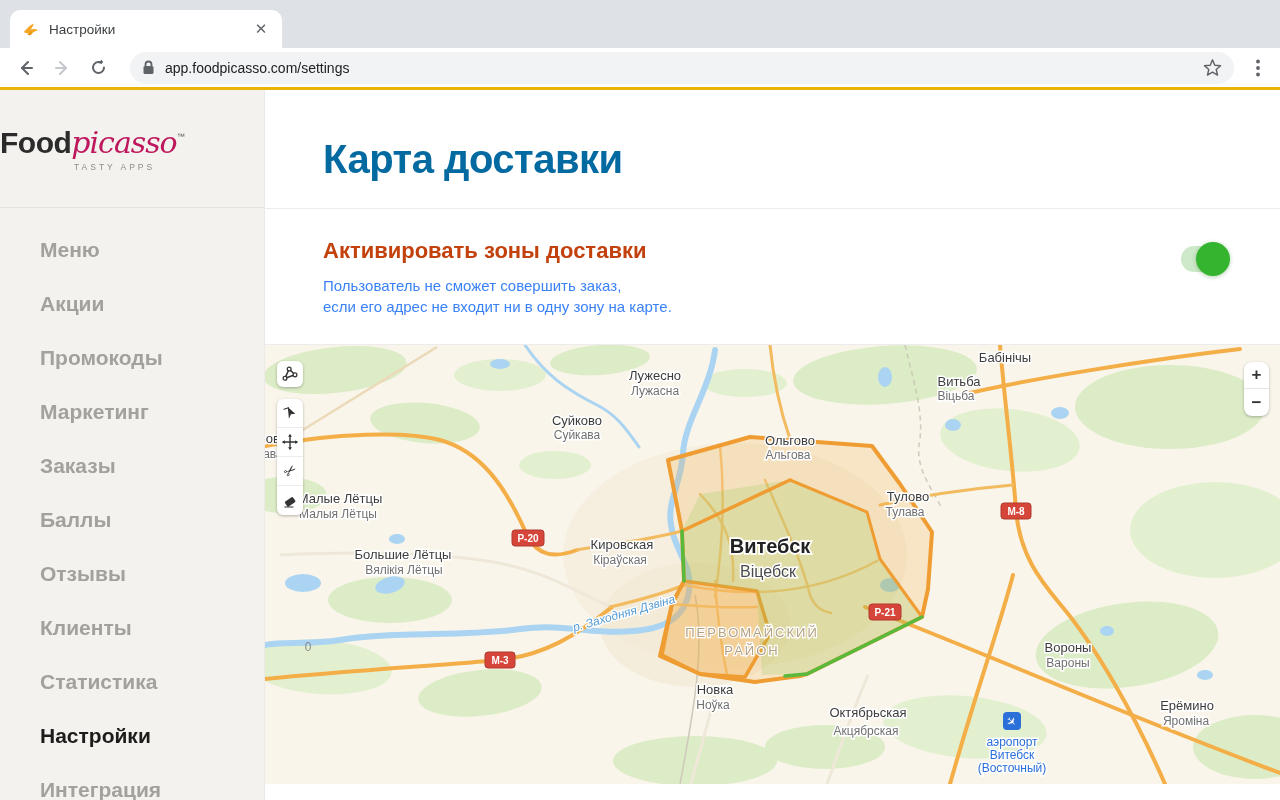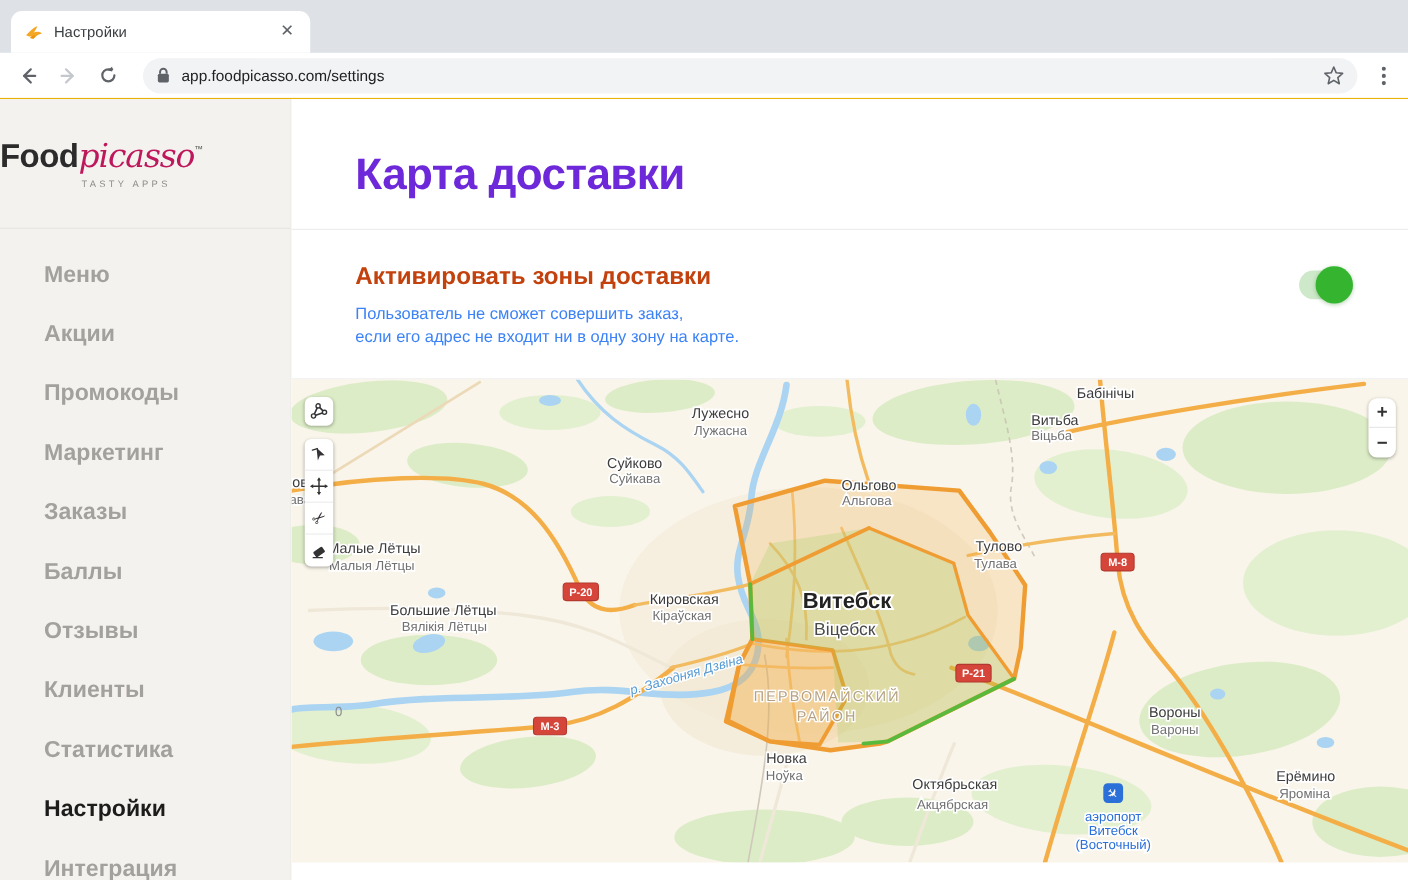--- a/index.html
+++ b/index.html
@@ -6,21 +6,21 @@
   html,body { width:1280px; height:800px; overflow:hidden; font-family:"Liberation Sans", sans-serif; background:#fff; }
 
   
   .tabstrip { height:48px; background:#dee1e6; position:relative; }
   .tab { position:absolute; left:10px; top:10px; width:272px; height:38px; background:#fff;
          border-radius:10px 10px 0 0; display:flex; align-items:center; padding:0 12px; }
   .tab-title { font-size:13.5px; color:#3c4043; margin-left:10px; flex:1; white-space:nowrap; overflow:hidden; }
   .tab-close { color:#5f6368; font-size:15px; width:18px; height:18px; line-height:18px; text-align:center; border-radius:50%; cursor:pointer; }
   .favicon { width:17px; height:17px; flex:0 0 auto; }
 
-  .toolbar { height:42px; background:#fff; display:flex; align-items:center; padding:0 8px; border-bottom:1px solid #eab308; }
+  .toolbar { height:42px; background:#fff; display:flex; align-items:center; padding:0 8px; border-bottom:3px solid #eab308; }
   .nav-btn { width:32px; height:32px; display:flex; align-items:center; justify-content:center; border-radius:50%; margin:0 2px; }
   .omnibox { flex:1; height:32px; background:#f1f3f4; border-radius:16px; margin:0 10px 0 14px;
              display:flex; align-items:center; padding:0 12px; }
   .url { font-size:14px; color:#202124; margin-left:10px; flex:1; }
   .kebab { width:28px; height:28px; display:flex; align-items:center; justify-content:center; }
 
   
   .app { display:flex; height:710px; }
   .sidebar { width:265px; background:#f4f2ef; border-right:1px solid #eceae6; flex:0 0 auto; }
   .logo-box { height:118px; display:flex; flex-direction:column; justify-content:center; align-items:flex-start; border-bottom:1px solid #e5e3df; }
@@ -28,21 +28,21 @@
   .logo-food { font-size:30px; font-weight:bold; color:#2b2b2b; letter-spacing:-0.5px; }
   .logo-picasso { font-family:"DejaVu Serif", serif; font-style:italic; font-size:30px; color:#be185d; letter-spacing:-1px; }
   .logo-tm { font-size:8px; color:#555; vertical-align:super; position:relative; top:-14px; }
   .logo-tag { font-size:8.5px; letter-spacing:3px; color:#8d8b88; margin:2px 0 0 74px; }
 
   .nav { padding:26px 0 0 40px; }
   .nav-item { display:block; font-size:21px; font-weight:bold; color:#a3a19d; margin-bottom:23px; line-height:31px; text-decoration:none; cursor:pointer; }
   .nav-item.active { color:#1c1c1a; }
 
   .content { flex:1; background:#fff; position:relative; }
-  .page-title { margin:46px 0 0 58px; font-size:40px; line-height:46px; font-weight:bold; color:#6d28d9; letter-spacing:-0.5px; }
+  .page-title { margin:46px 0 0 58px; font-size:40px; line-height:46px; font-weight:bold; color:#0369a1; letter-spacing:-0.5px; }
   .hr { height:1px; background:#ececec; }
   .hr1 { margin-top:26px; }
   .section { position:relative; padding:29px 0 27px 58px; }
   .section-title { font-size:22px; font-weight:bold; color:#c2410c; }
   .section-desc { margin-top:11px; font-size:15px; line-height:21px; color:#3b82f6; }
   .toggle { position:absolute; right:53px; top:37px; width:46px; height:26px; border-radius:13px; background:#cde9c9; cursor:pointer; }
   .toggle-knob { position:absolute; right:-3px; top:-4px; width:34px; height:34px; border-radius:50%;
                  background:#35b52f; box-shadow:0 1px 4px rgba(40,120,30,.35); }
 
   

